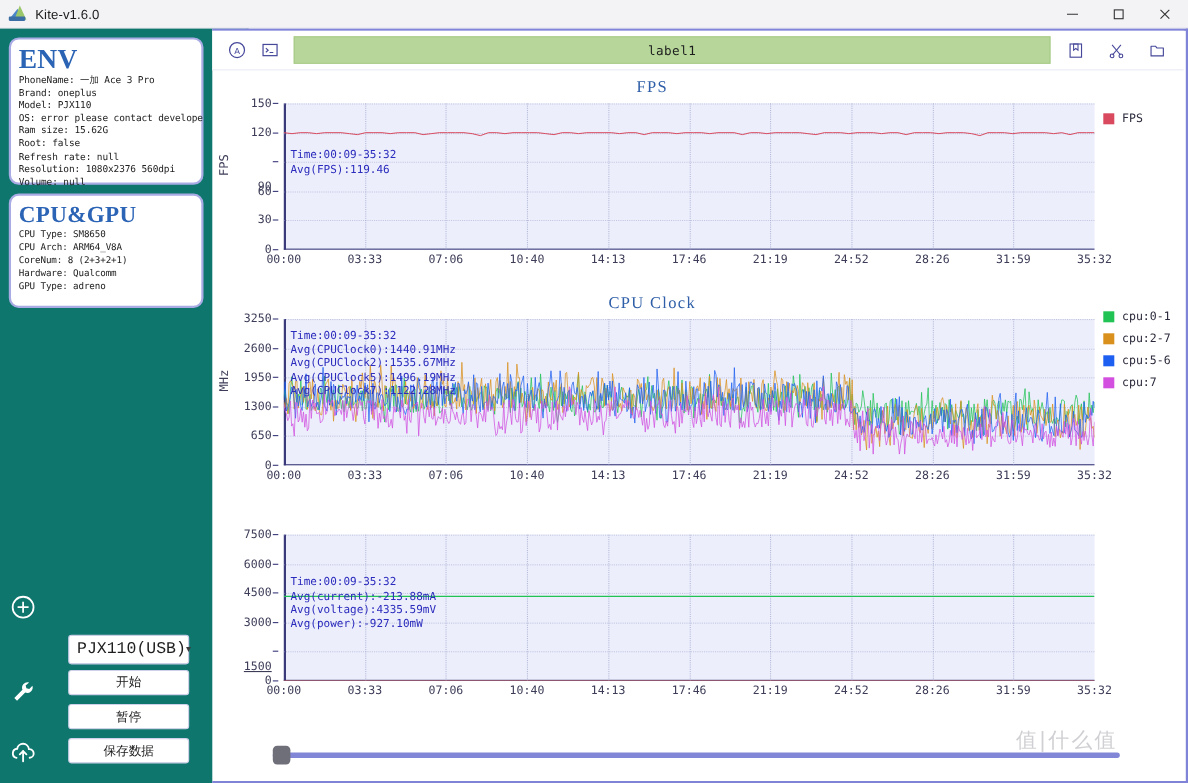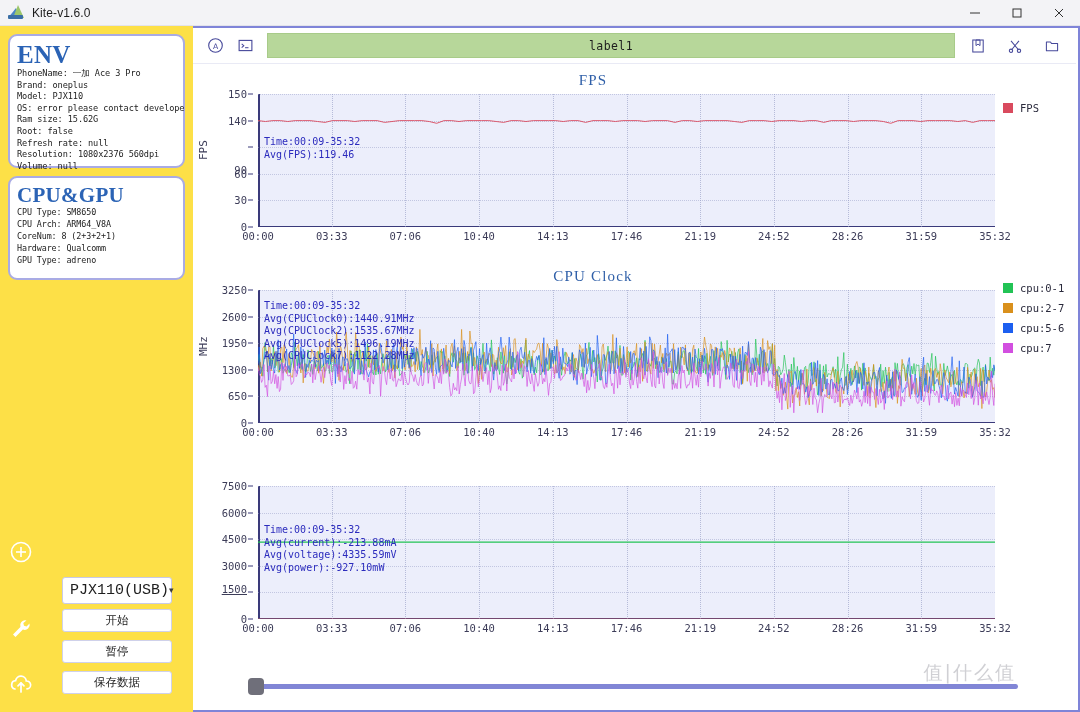--- a/index.html
+++ b/index.html
@@ -38,21 +38,21 @@
   #wincontrols { margin-left: auto; display: flex; height: 26px; }
   .wc {
     width: 42px; height: 26px; display: flex; align-items: center;
     justify-content: center; color: #333; font-size: 12px;
   }
   .wc svg { display: block; }
 
   
   #leftpanel {
     position: absolute; left: 0; top: 26px; width: 226px; height: 686px;
-    background: #fde047;
+    background: #0f766e;
   }
   #leftpanel::after {
     content: ""; position: absolute; right: 0; top: 0; width: 2px;
     height: 100%; background: #6f74cc;
   }
   .card {
     position: absolute; left: 8px; width: 177px;
     background: #ffffff; border: 2px solid #a9abe4; border-radius: 9px;
     padding: 5px 7px 7px 7px;
   }
@@ -348,21 +348,21 @@
       <div class="axis-name">FPS</div>
       <div class="ylabels">
           <div class="ytick" style="top: 133px;">0</div>
           <div class="ytickmark" style="top: 133px;"></div>
           <div class="ytick" style="top: 106.4px;">30</div>
           <div class="ytickmark" style="top: 106.4px;"></div>
           <div class="ytick" style="top: 79.8px;">60</div>
           <div class="ytickmark" style="top: 79.8px;"></div>
           <div class="ytick" style="top: 53.2px; margin-top: 23px;">90</div>
           <div class="ytickmark" style="top: 53.2px;"></div>
-          <div class="ytick" style="top: 26.6px;">140</div>
+          <div class="ytick" style="top: 26.6px;">120</div>
           <div class="ytickmark" style="top: 26.6px;"></div>
           <div class="ytick" style="top: 0px;">150</div>
           <div class="ytickmark" style="top: 0px;"></div>
         </div>
       <div class="plot">
         <div class="axisline-y"></div>
           <div class="axisline-x"></div>
       <div class="gridh" style="top: 106.4px;"></div>
           <div class="gridh" style="top: 79.8px;"></div>
           <div class="gridh" style="top: 53.2px;"></div>
@@ -481,21 +481,21 @@
             <span>cpu:7</span>
           </div>
         </div>
     </div>
 
     <div class="chart-block" id="block-bat">
       <div class="axis-name"></div>
       <div class="ylabels">
           <div class="ytick" style="top: 133px;">0</div>
           <div class="ytickmark" style="top: 133px;"></div>
-          <div class="ytick" style="top: 103px; text-decoration: underline;">1500</div>
+          <div class="ytick" style="top: 120px; text-decoration: underline;">1500</div>
           <div class="ytickmark" style="top: 106.4px;"></div>
           <div class="ytick" style="top: 79.8px;">3000</div>
           <div class="ytickmark" style="top: 79.8px;"></div>
           <div class="ytick" style="top: 53.2px;">4500</div>
           <div class="ytickmark" style="top: 53.2px;"></div>
           <div class="ytick" style="top: 26.6px;">6000</div>
           <div class="ytickmark" style="top: 26.6px;"></div>
           <div class="ytick" style="top: 0px;">7500</div>
           <div class="ytickmark" style="top: 0px;"></div>
         </div>

